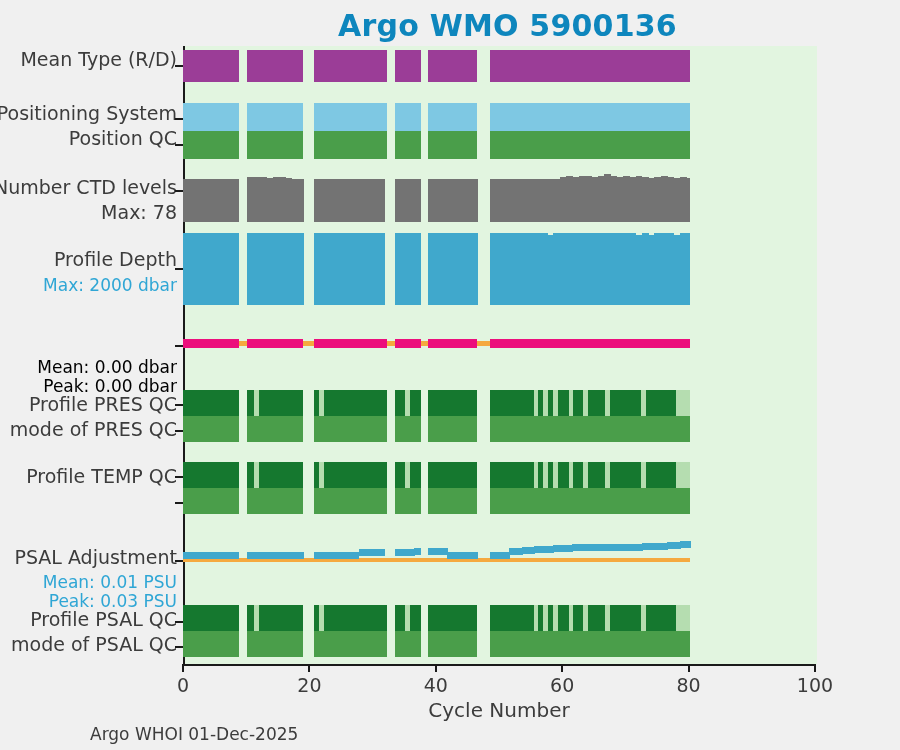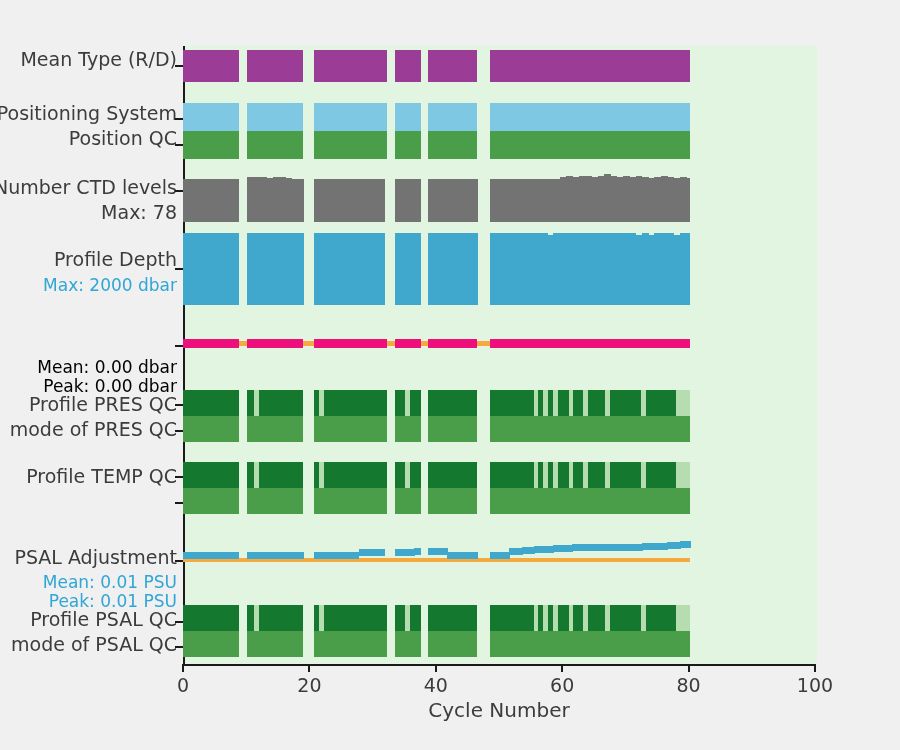--- a/index.html
+++ b/index.html
@@ -62,29 +62,31 @@
   .footer{
     position:absolute;left:90px;top:724px;
     font-size:17px;color:#3c3c3c;
   }
 </style>
 </head>
 <body>
 
 <div id="page">
 
+  <div class="title">Argo WMO 5900136</div>
 
   <div class="plot" id="plot"></div>
   <div class="axis-bottom"></div>
 
   <div id="xticks"></div>
   <div class="xlabel">Cycle Number</div>
 
   <div id="labels"></div>
 
+  <div class="footer">Argo WHOI 01-Dec-2025</div>
 <div class="tick" style="left: 182px;"></div>
     <div class="ticklabel" style="left: 153px;">0</div>
     <div class="tick" style="left: 308.4px;"></div>
     <div class="ticklabel" style="left: 279.4px;">20</div>
     <div class="tick" style="left: 434.8px;"></div>
     <div class="ticklabel" style="left: 405.8px;">40</div>
     <div class="tick" style="left: 561.2px;"></div>
     <div class="ticklabel" style="left: 532.2px;">60</div>
     <div class="tick" style="left: 687.6px;"></div>
     <div class="ticklabel" style="left: 658.6px;">80</div>
@@ -97,21 +99,21 @@
     <div class="lbl" style="top: 202px;">Max: 78</div>
     <div class="lbl" style="top: 249px;">Profile Depth</div>
     <div class="lbl sub c-blue" style="top: 276px;">Max: 2000 dbar</div>
     <div class="lbl sub c-pink" style="top: 358px;">Mean: 0.00 dbar</div>
     <div class="lbl sub c-pink" style="top: 377px;">Peak: 0.00 dbar</div>
     <div class="lbl" style="top: 394px;">Profile PRES QC</div>
     <div class="lbl" style="top: 419px;">mode of PRES QC</div>
     <div class="lbl" style="top: 466px;">Profile TEMP QC</div>
     <div class="lbl" style="top: 547px;">PSAL Adjustment</div>
     <div class="lbl sub c-blue" style="top: 573px;">Mean: 0.01 PSU</div>
-    <div class="lbl sub c-blue" style="top: 592px;">Peak: 0.01 PSU</div>
+    <div class="lbl sub c-blue" style="top: 592px;">Peak: 0.03 PSU</div>
     <div class="lbl" style="top: 609px;">Profile PSAL QC</div>
     <div class="lbl" style="top: 634px;">mode of PSAL QC</div>
     <div class="ytick" style="top: 65px;"></div>
     <div class="ytick" style="top: 118px;"></div>
     <div class="ytick" style="top: 144px;"></div>
     <div class="ytick" style="top: 190px;"></div>
     <div class="ytick" style="top: 268px;"></div>
     <div class="ytick" style="top: 345px;"></div>
     <div class="ytick" style="top: 404px;"></div>
     <div class="ytick" style="top: 430px;"></div>

